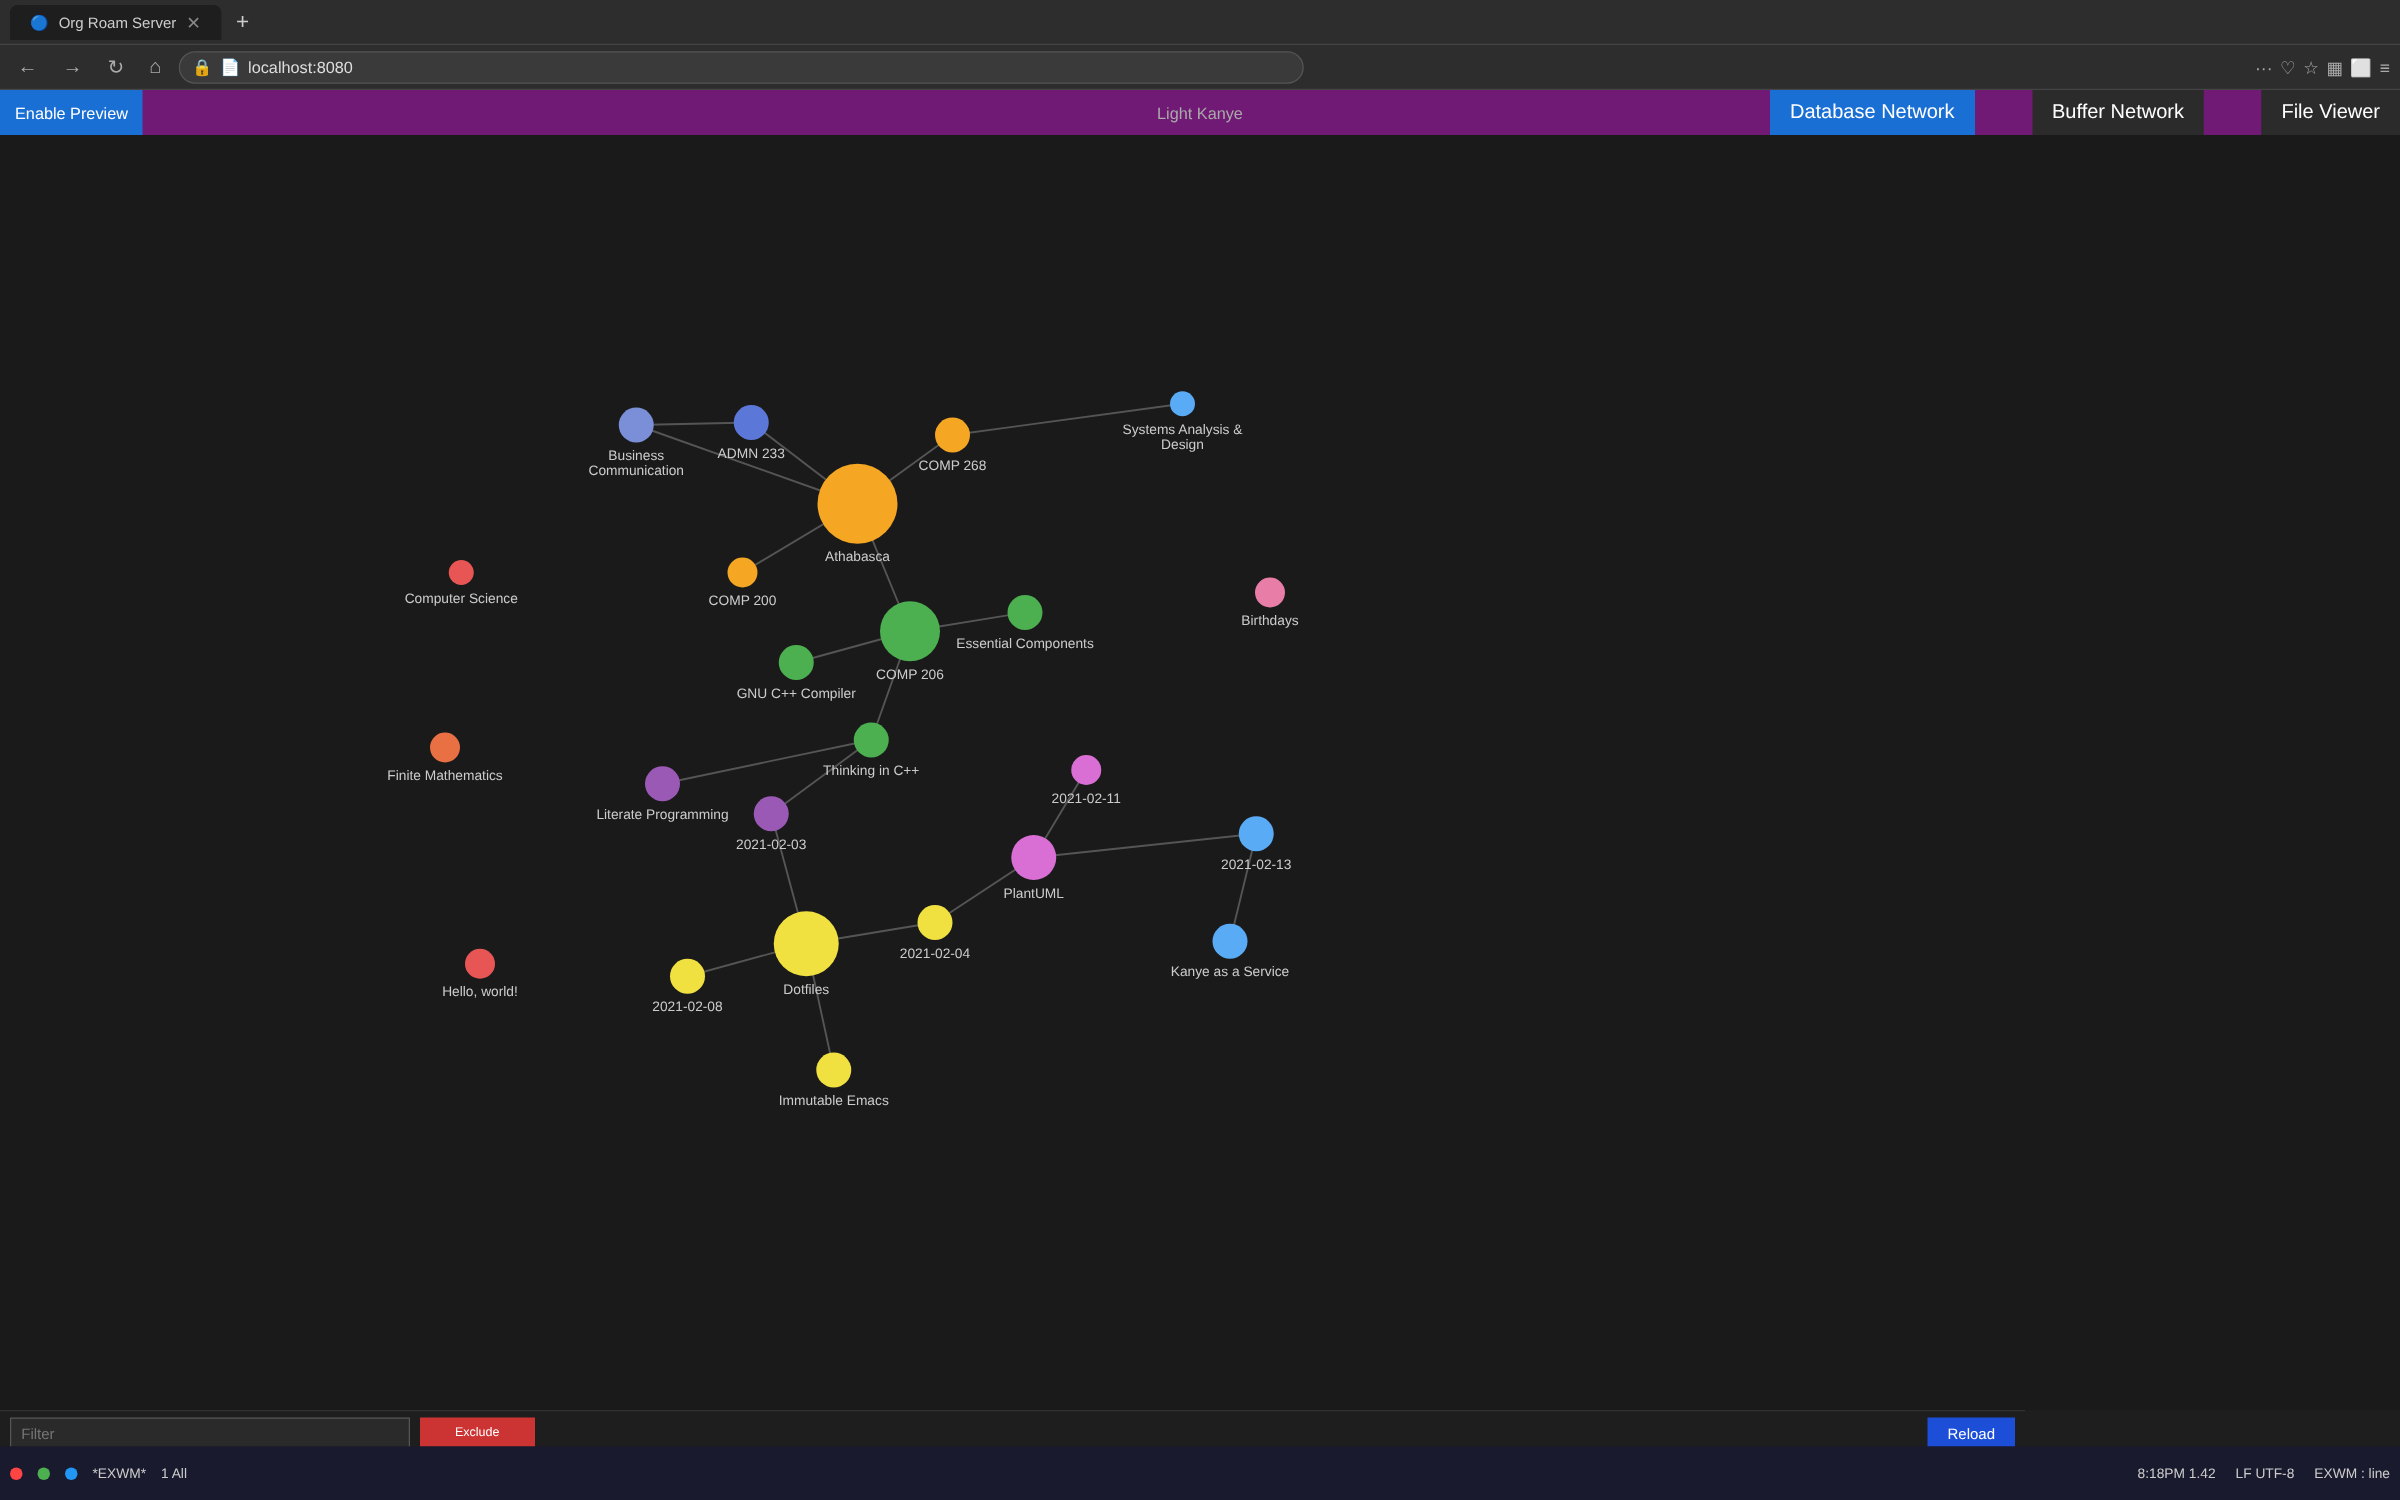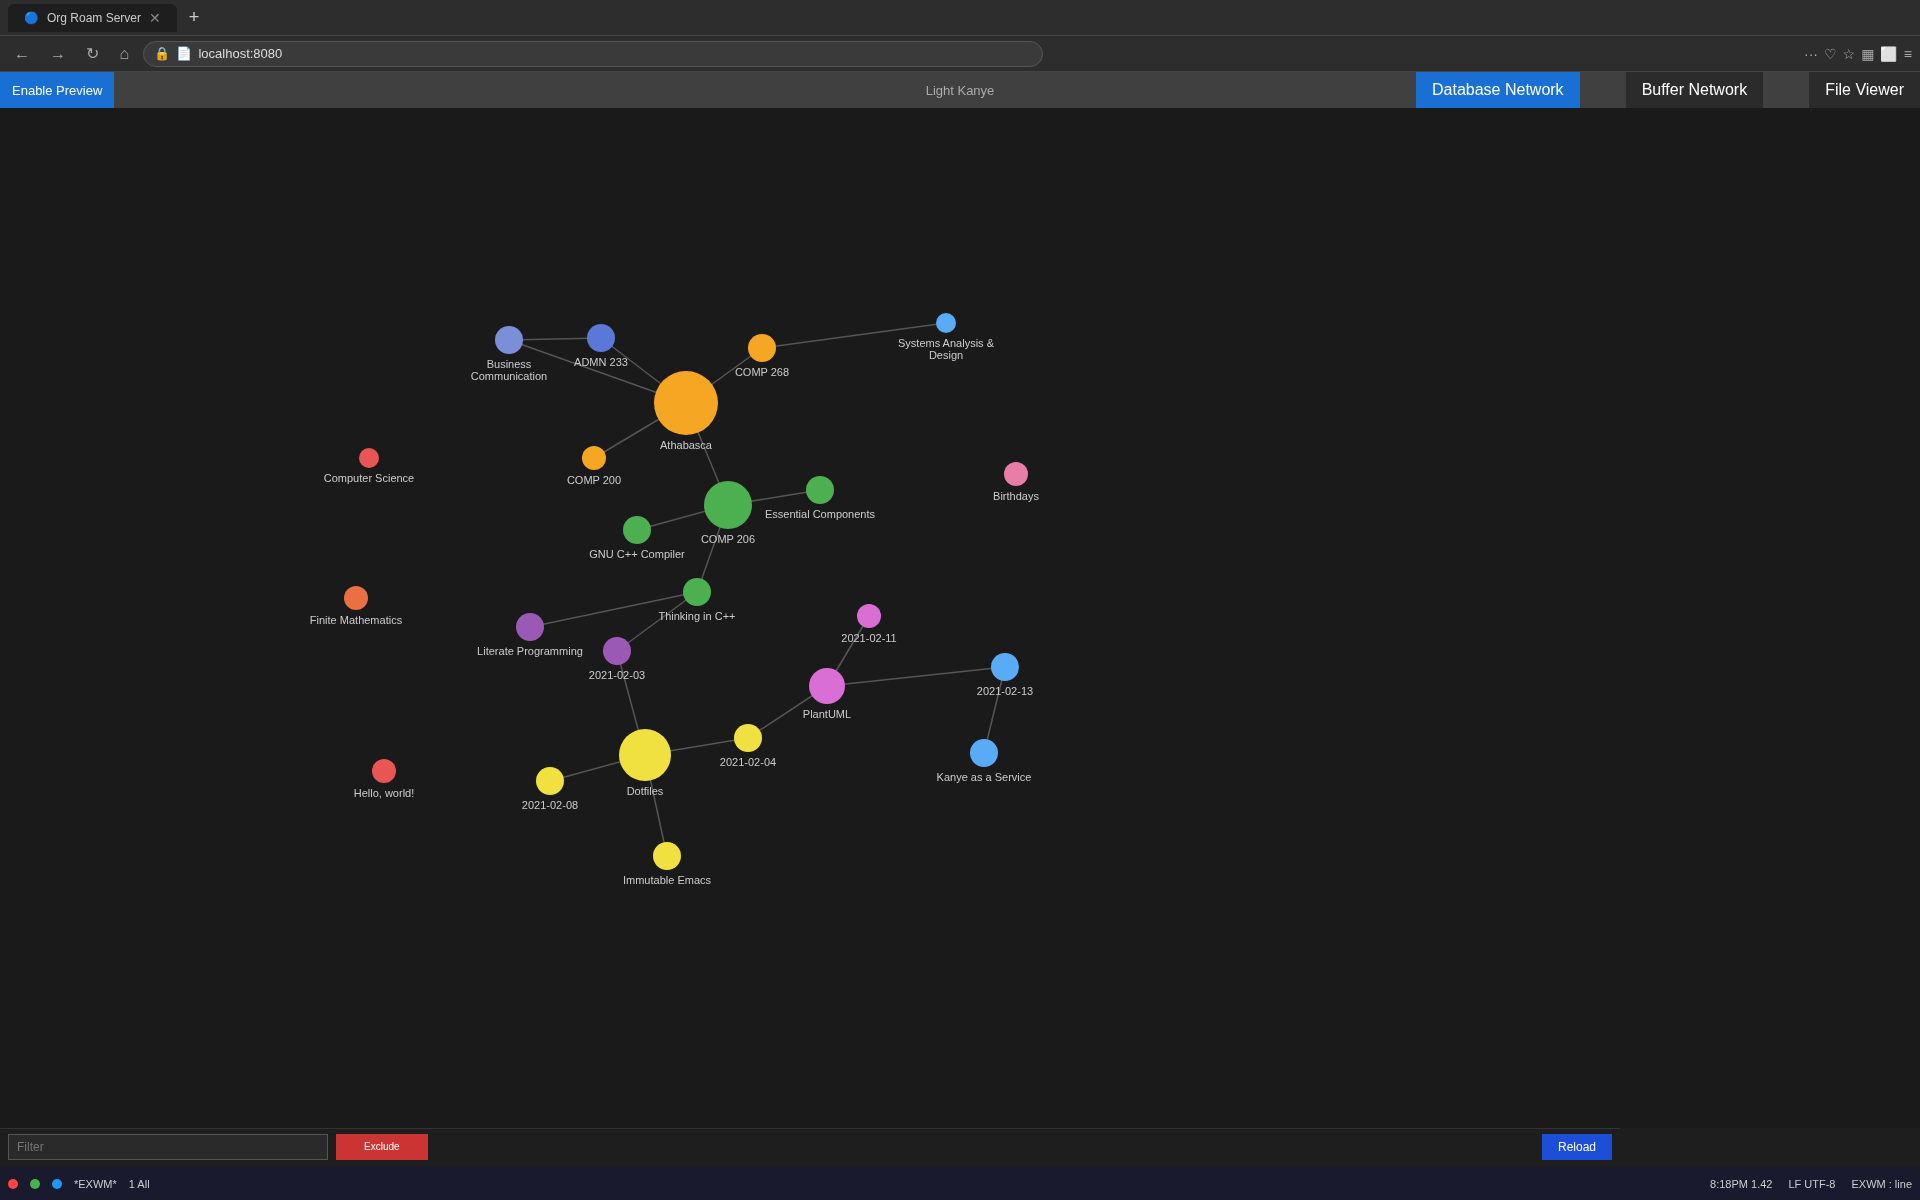--- a/index.html
+++ b/index.html
@@ -55,21 +55,21 @@
       gap: 6px;
       font-size: 13px;
       color: #ddd;
       max-width: 900px;
     }
     .address-text { font-size: 13px; color: #ddd; }
     .toolbar-right { display: flex; align-items: center; gap: 6px; margin-left: auto; color: #aaa; font-size: 14px; }
 
     
     .app-bar {
-      background: #404040;
+      background: #701a75;
       height: 36px;
       display: flex;
       align-items: center;
       position: relative;
     }
     .enable-preview-btn {
       background: #1a6fd4;
       color: #fff;
       border: none;
       padding: 0 12px;
@@ -161,21 +161,21 @@
       cursor: pointer;
       height: 26px;
     }
 
     
     .status-bar {
       position: absolute;
       bottom: 0;
       left: 0;
       width: 1920px;
-      height: 33px;
+      height: 43px;
       background: #1a1a2e;
       display: flex;
       align-items: center;
       padding: 0 8px;
       gap: 12px;
       font-size: 11px;
       color: #ccc;
     }
     .status-dot { width: 10px; height: 10px; border-radius: 50%; }
     .status-right { margin-left: auto; display: flex; gap: 16px; }

